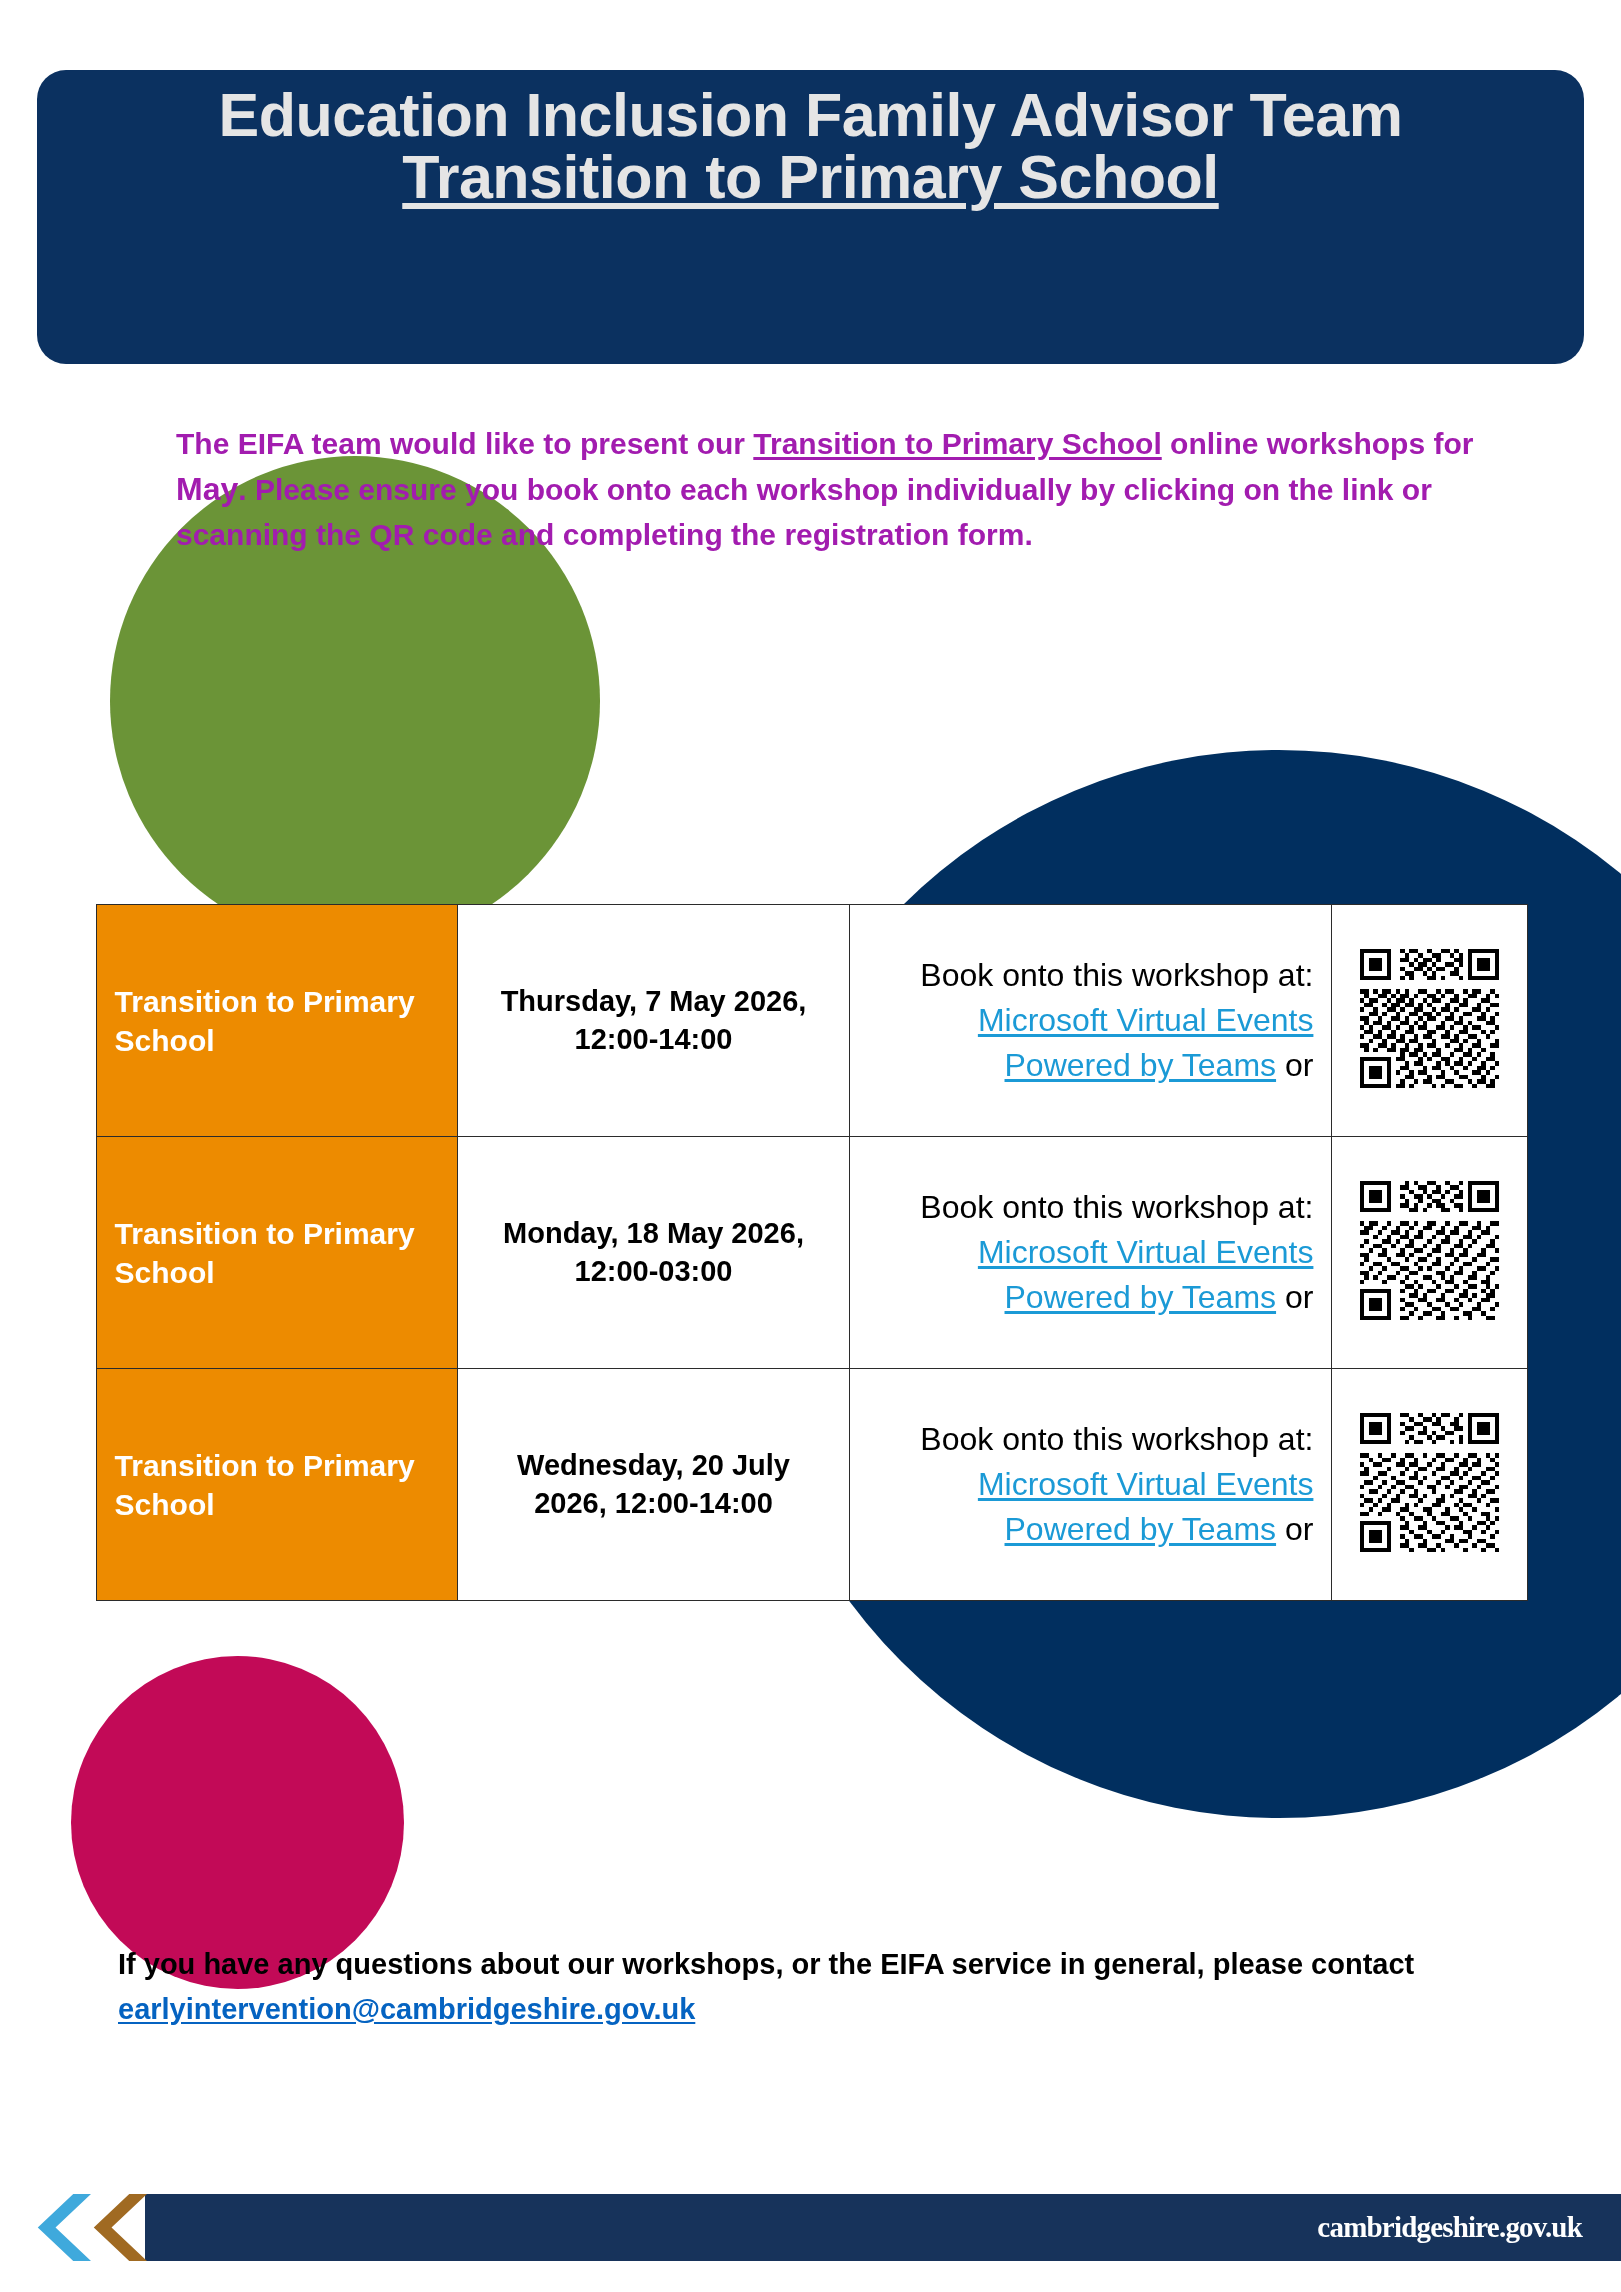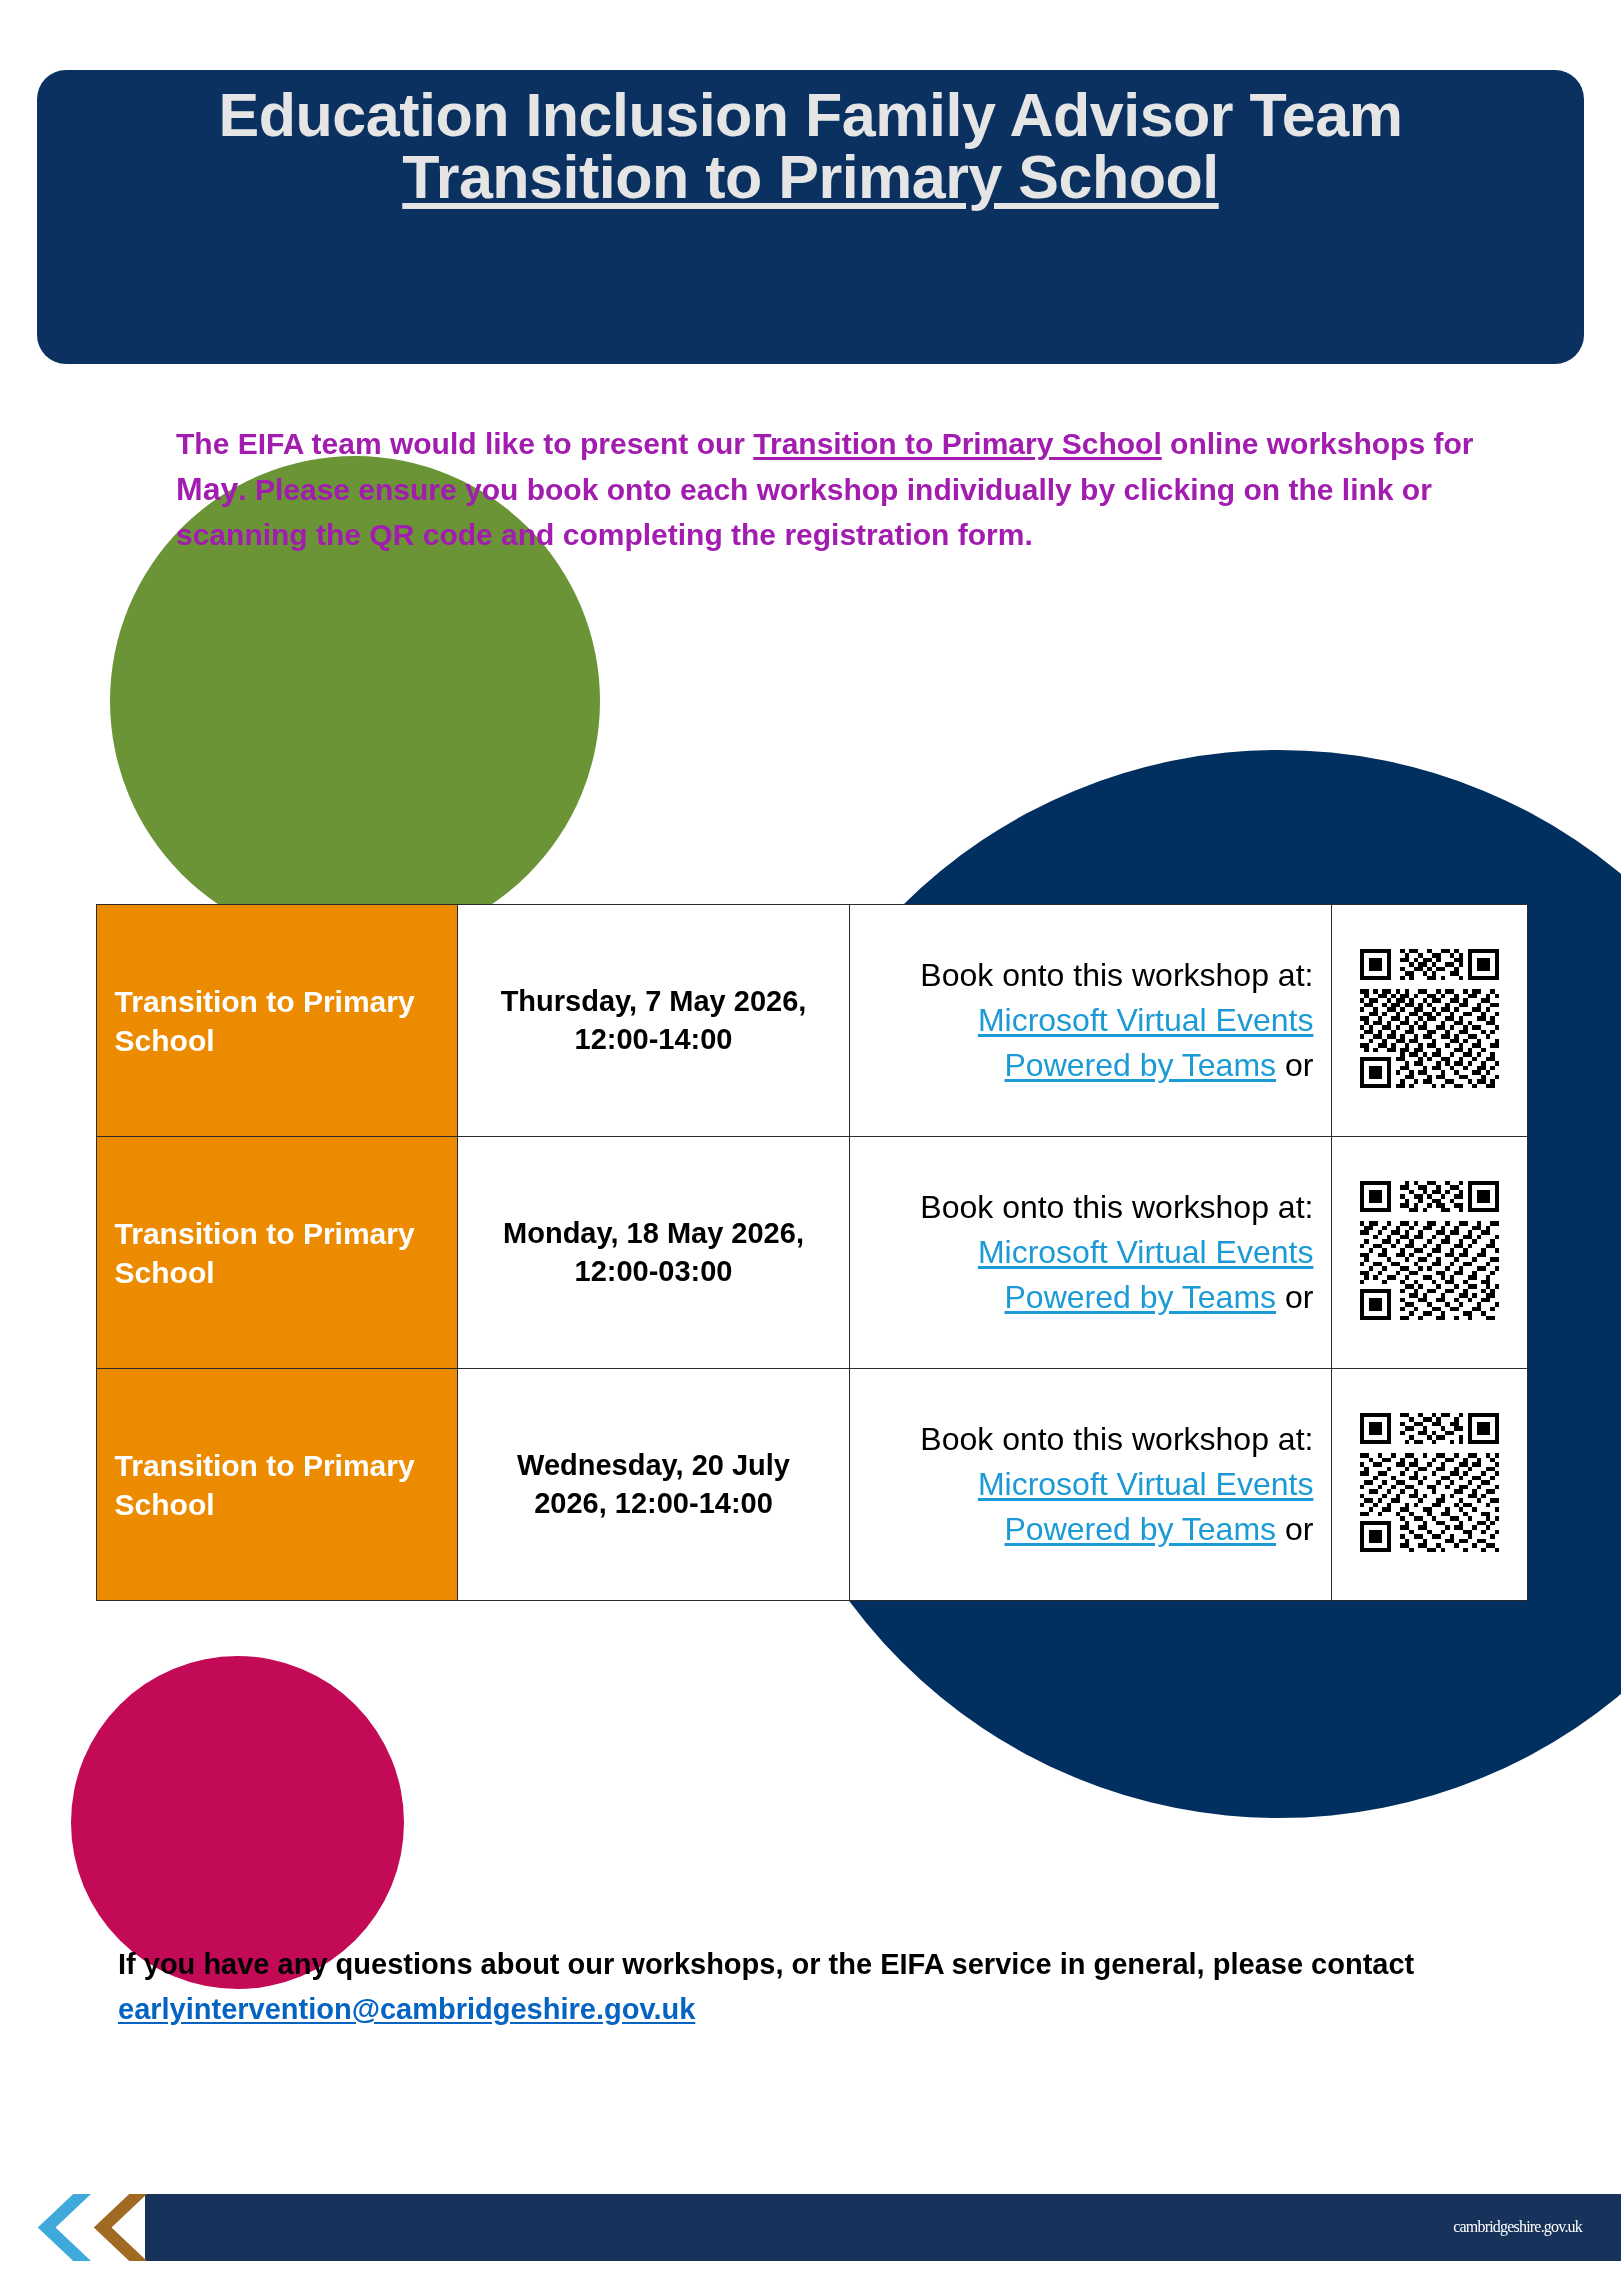--- a/index.html
+++ b/index.html
@@ -148,22 +148,22 @@
     width: 1476px;
     height: 67px;
     background: #17335B;
   }
   #bottom-bar-url {
     position: absolute;
     right: 39px;
     top: 50%;
     transform: translateY(-50%);
     color: #ffffff;
-    font-size: 16px;
-    font-weight: normal;
+    font-size: 29px;
+    font-weight: bold;
     letter-spacing: -0.8px;
     font-family: "Liberation Serif", serif;
   }
   .chev { position: absolute; top: 5.9px; height: 67px; }
   #chev-blue  { left: 21.6px;  }
   #chev-brown { left: 78px;  }
 </style>
 </head>
 <body>
 

